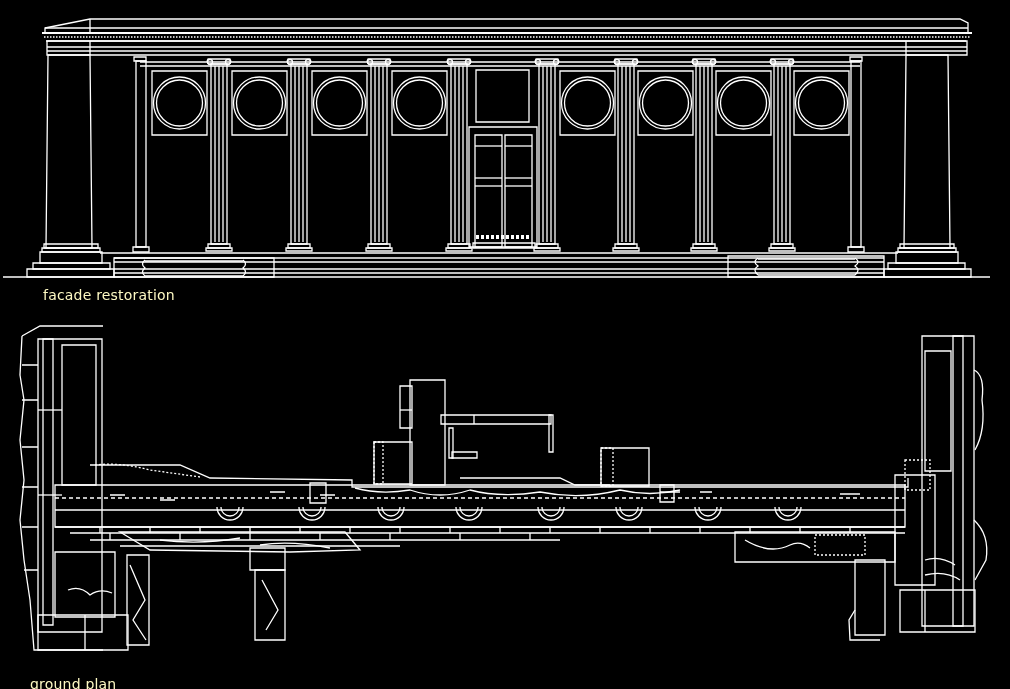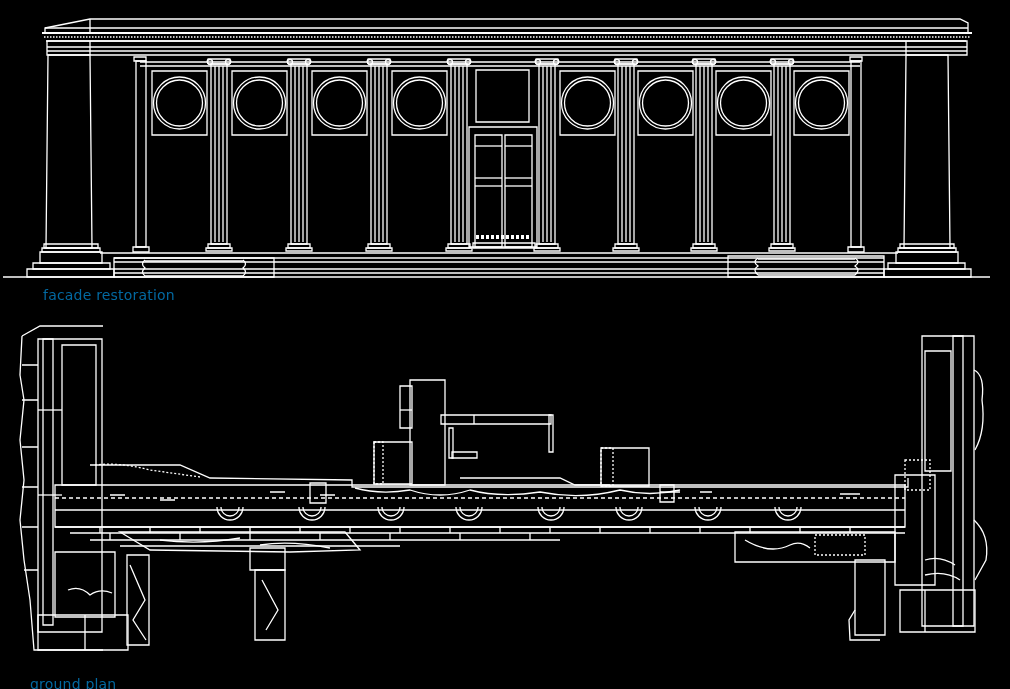--- a/index.html
+++ b/index.html
@@ -1,18 +1,18 @@
 <!DOCTYPE html>
 <html><head>
 <meta charset="utf-8">
 <style>
   html, body { margin: 0; padding: 0; background: #000; }
   body { width: 1010px; height: 689px; overflow: hidden; position: relative; font-family: "DejaVu Sans", sans-serif; }
   #stage { position: absolute; left: 0; top: 0; width: 1010px; height: 689px; }
-  .caption { position: absolute; color: #0369a1; font-size: 14px; letter-spacing: 0.2px; font-family: "DejaVu Sans", sans-serif; }
+  .caption { position: absolute; color: #fef9c3; font-size: 14px; letter-spacing: 0.2px; font-family: "DejaVu Sans", sans-serif; }
   #cap-facade { left: 43px; top: 287px; }
   #cap-plan { left: 30px; top: 676px; }
   svg line, svg rect, svg path, svg circle, svg polyline, svg polygon { vector-effect: non-scaling-stroke; }
 </style>
 </head>
 <body>
 
 <div id="stage">
 <svg width="1010" height="689" viewBox="0 0 1010 689" xmlns="http://www.w3.org/2000/svg" stroke="#fff" fill="none" stroke-width="1.3">
 

